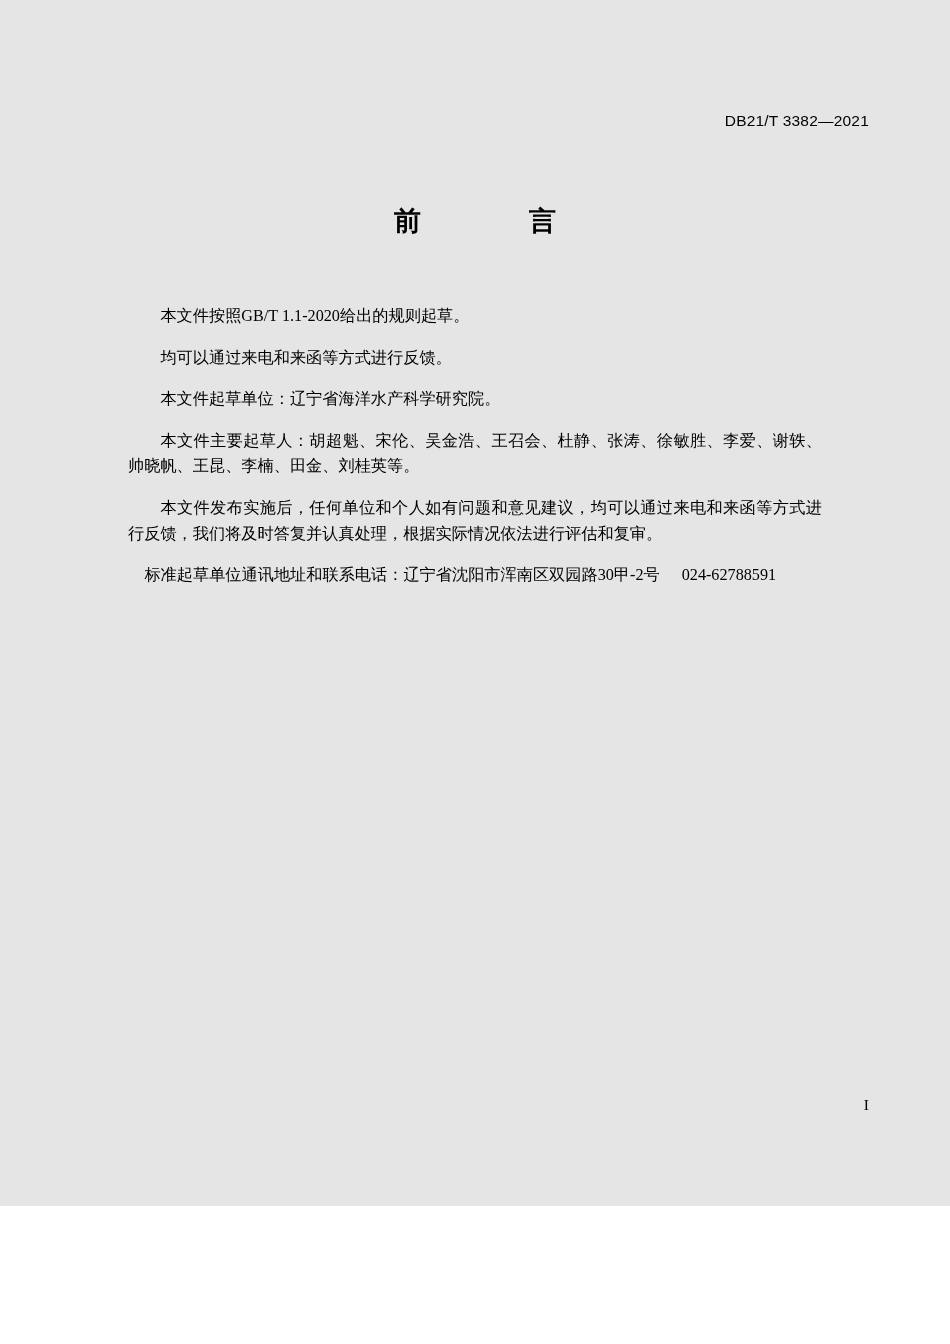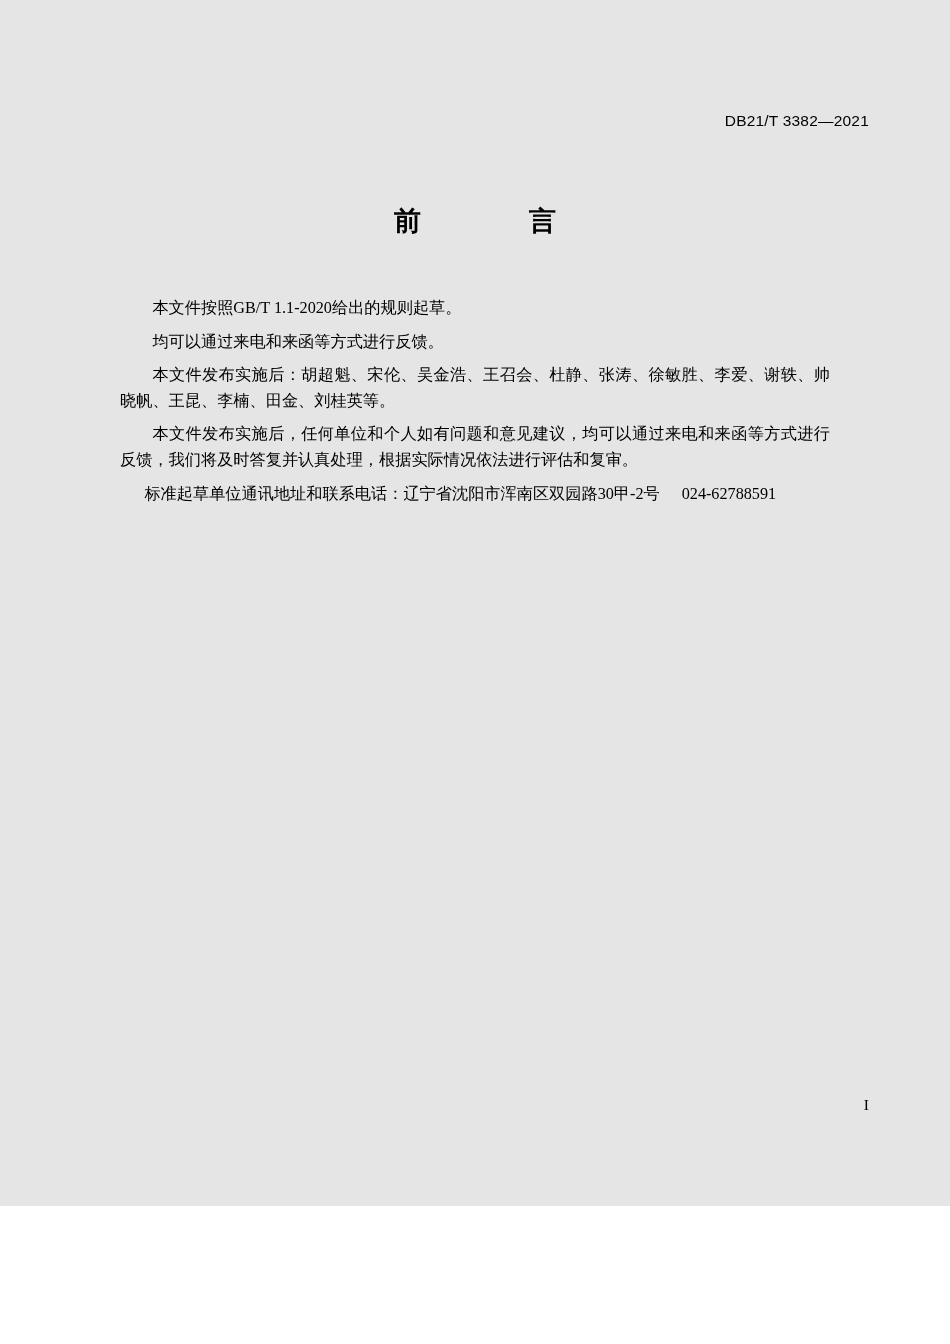--- a/index.html
+++ b/index.html
@@ -41,21 +41,21 @@
   }
   .body-block {
     position: absolute;
     top: 288px;
     left: 112px;
     width: 726px;
     font-size: 16.2px;
     line-height: 25.6px;
   }
   .para {
-    margin: 8px;
+    margin: 16px;
     text-indent: 2em;
     text-align: justify;
     text-justify: inter-ideograph;
   }
   .contact-line {
     margin: 0;
     text-indent: 2em;
     white-space: nowrap;
   }
   .page-number {
@@ -75,21 +75,22 @@
 
 <div class="page">
 
   <div class="header-code">DB21/T 3382—2021</div>
 
   <div class="doc-title">前　　言</div>
 
   <div class="body-block">
     <p class="para">本文件按照GB/T 1.1-2020给出的规则起草。</p>
     <p class="para">均可以通过来电和来函等方式进行反馈。</p>
-    <p class="para">本文件发布实施后：胡超魁、宋伦、吴金浩、王召会、杜静、张涛、徐敏胜、李爱、谢轶、帅晓帆、王昆、李楠、田金、刘桂英等。</p>
+    <p class="para">本文件起草单位：辽宁省海洋水产科学研究院。</p>
+    <p class="para">本文件主要起草人：胡超魁、宋伦、吴金浩、王召会、杜静、张涛、徐敏胜、李爱、谢轶、帅晓帆、王昆、李楠、田金、刘桂英等。</p>
     <p class="para">本文件发布实施后，任何单位和个人如有问题和意见建议，均可以通过来电和来函等方式进行反馈，我们将及时答复并认真处理，根据实际情况依法进行评估和复审。</p>
 
     <p class="contact-line"><span>标准起草单位通讯地址和联系电话：辽宁省沈阳市浑南区双园路30甲-2号</span><span class="spacer-phone"></span><span>024-62788591</span></p>
 
   </div>
 
   <div class="page-number">I</div>
 
 </div>
 

